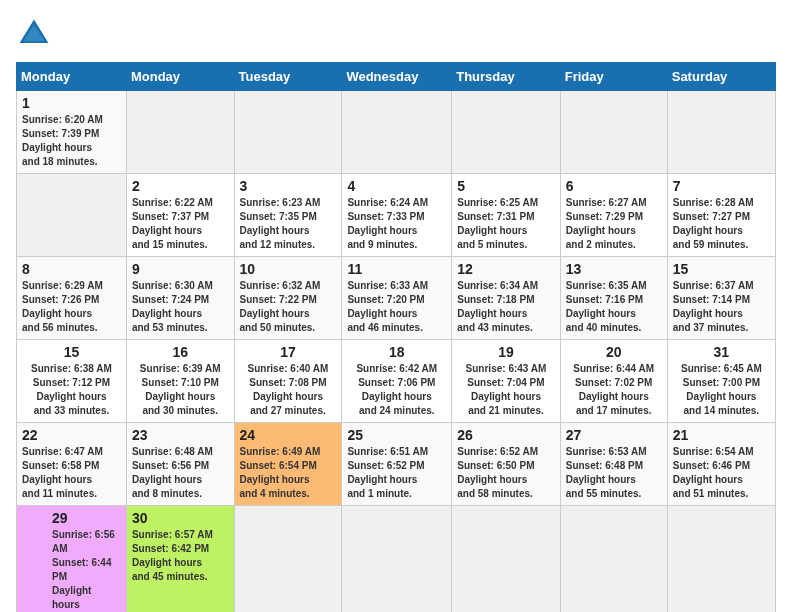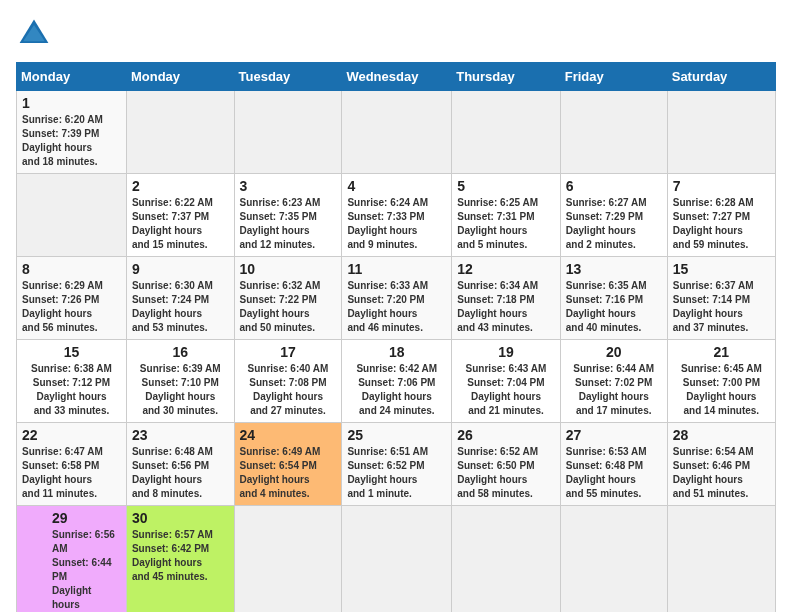--- a/index.html
+++ b/index.html
@@ -209,21 +209,21 @@
         </td>
         <td style="background: rgb(255, 255, 255);">
           <span class="day-num">19</span>
           <div class="day-info">Sunrise: 6:43 AM<br>Sunset: 7:04 PM<br>Daylight hours<br>and 21 minutes.</div>
         </td>
         <td style="background: rgb(255, 255, 255);">
           <span class="day-num">20</span>
           <div class="day-info">Sunrise: 6:44 AM<br>Sunset: 7:02 PM<br>Daylight hours<br>and 17 minutes.</div>
         </td>
         <td style="background: rgb(255, 255, 255);">
-          <span class="day-num">21</span>
+          <span class="day-num">31</span>
           <div class="day-info">Sunrise: 6:45 AM<br>Sunset: 7:00 PM<br>Daylight hours<br>and 14 minutes.</div>
         </td>
       </tr>
       <tr style="background: rgb(249, 249, 249);">
         <td style="background: rgb(249, 249, 249);">
           <span class="day-num">22</span>
           <div class="day-info">Sunrise: 6:47 AM<br>Sunset: 6:58 PM<br>Daylight hours<br>and 11 minutes.</div>
         </td>
         <td style="background: rgb(249, 249, 249);">
           <span class="day-num">23</span>
@@ -239,21 +239,21 @@
         </td>
         <td style="background: rgb(249, 249, 249);">
           <span class="day-num">26</span>
           <div class="day-info">Sunrise: 6:52 AM<br>Sunset: 6:50 PM<br>Daylight hours<br>and 58 minutes.</div>
         </td>
         <td style="background: rgb(249, 249, 249);">
           <span class="day-num">27</span>
           <div class="day-info">Sunrise: 6:53 AM<br>Sunset: 6:48 PM<br>Daylight hours<br>and 55 minutes.</div>
         </td>
         <td style="background: rgb(249, 249, 249);">
-          <span class="day-num">28</span>
+          <span class="day-num">21</span>
           <div class="day-info">Sunrise: 6:54 AM<br>Sunset: 6:46 PM<br>Daylight hours<br>and 51 minutes.</div>
         </td>
       </tr>
       <tr style="background: rgb(255, 255, 255);">
         <td style="background: #f0abfc; padding-left: 35px;">
           <span class="day-num">29</span>
           <div class="day-info">Sunrise: 6:56 AM<br>Sunset: 6:44 PM<br>Daylight hours<br>and 48 minutes.</div>
         </td>
         <td style="background: #bef264; margin-left: 32px;">
           <span class="day-num">30</span>

